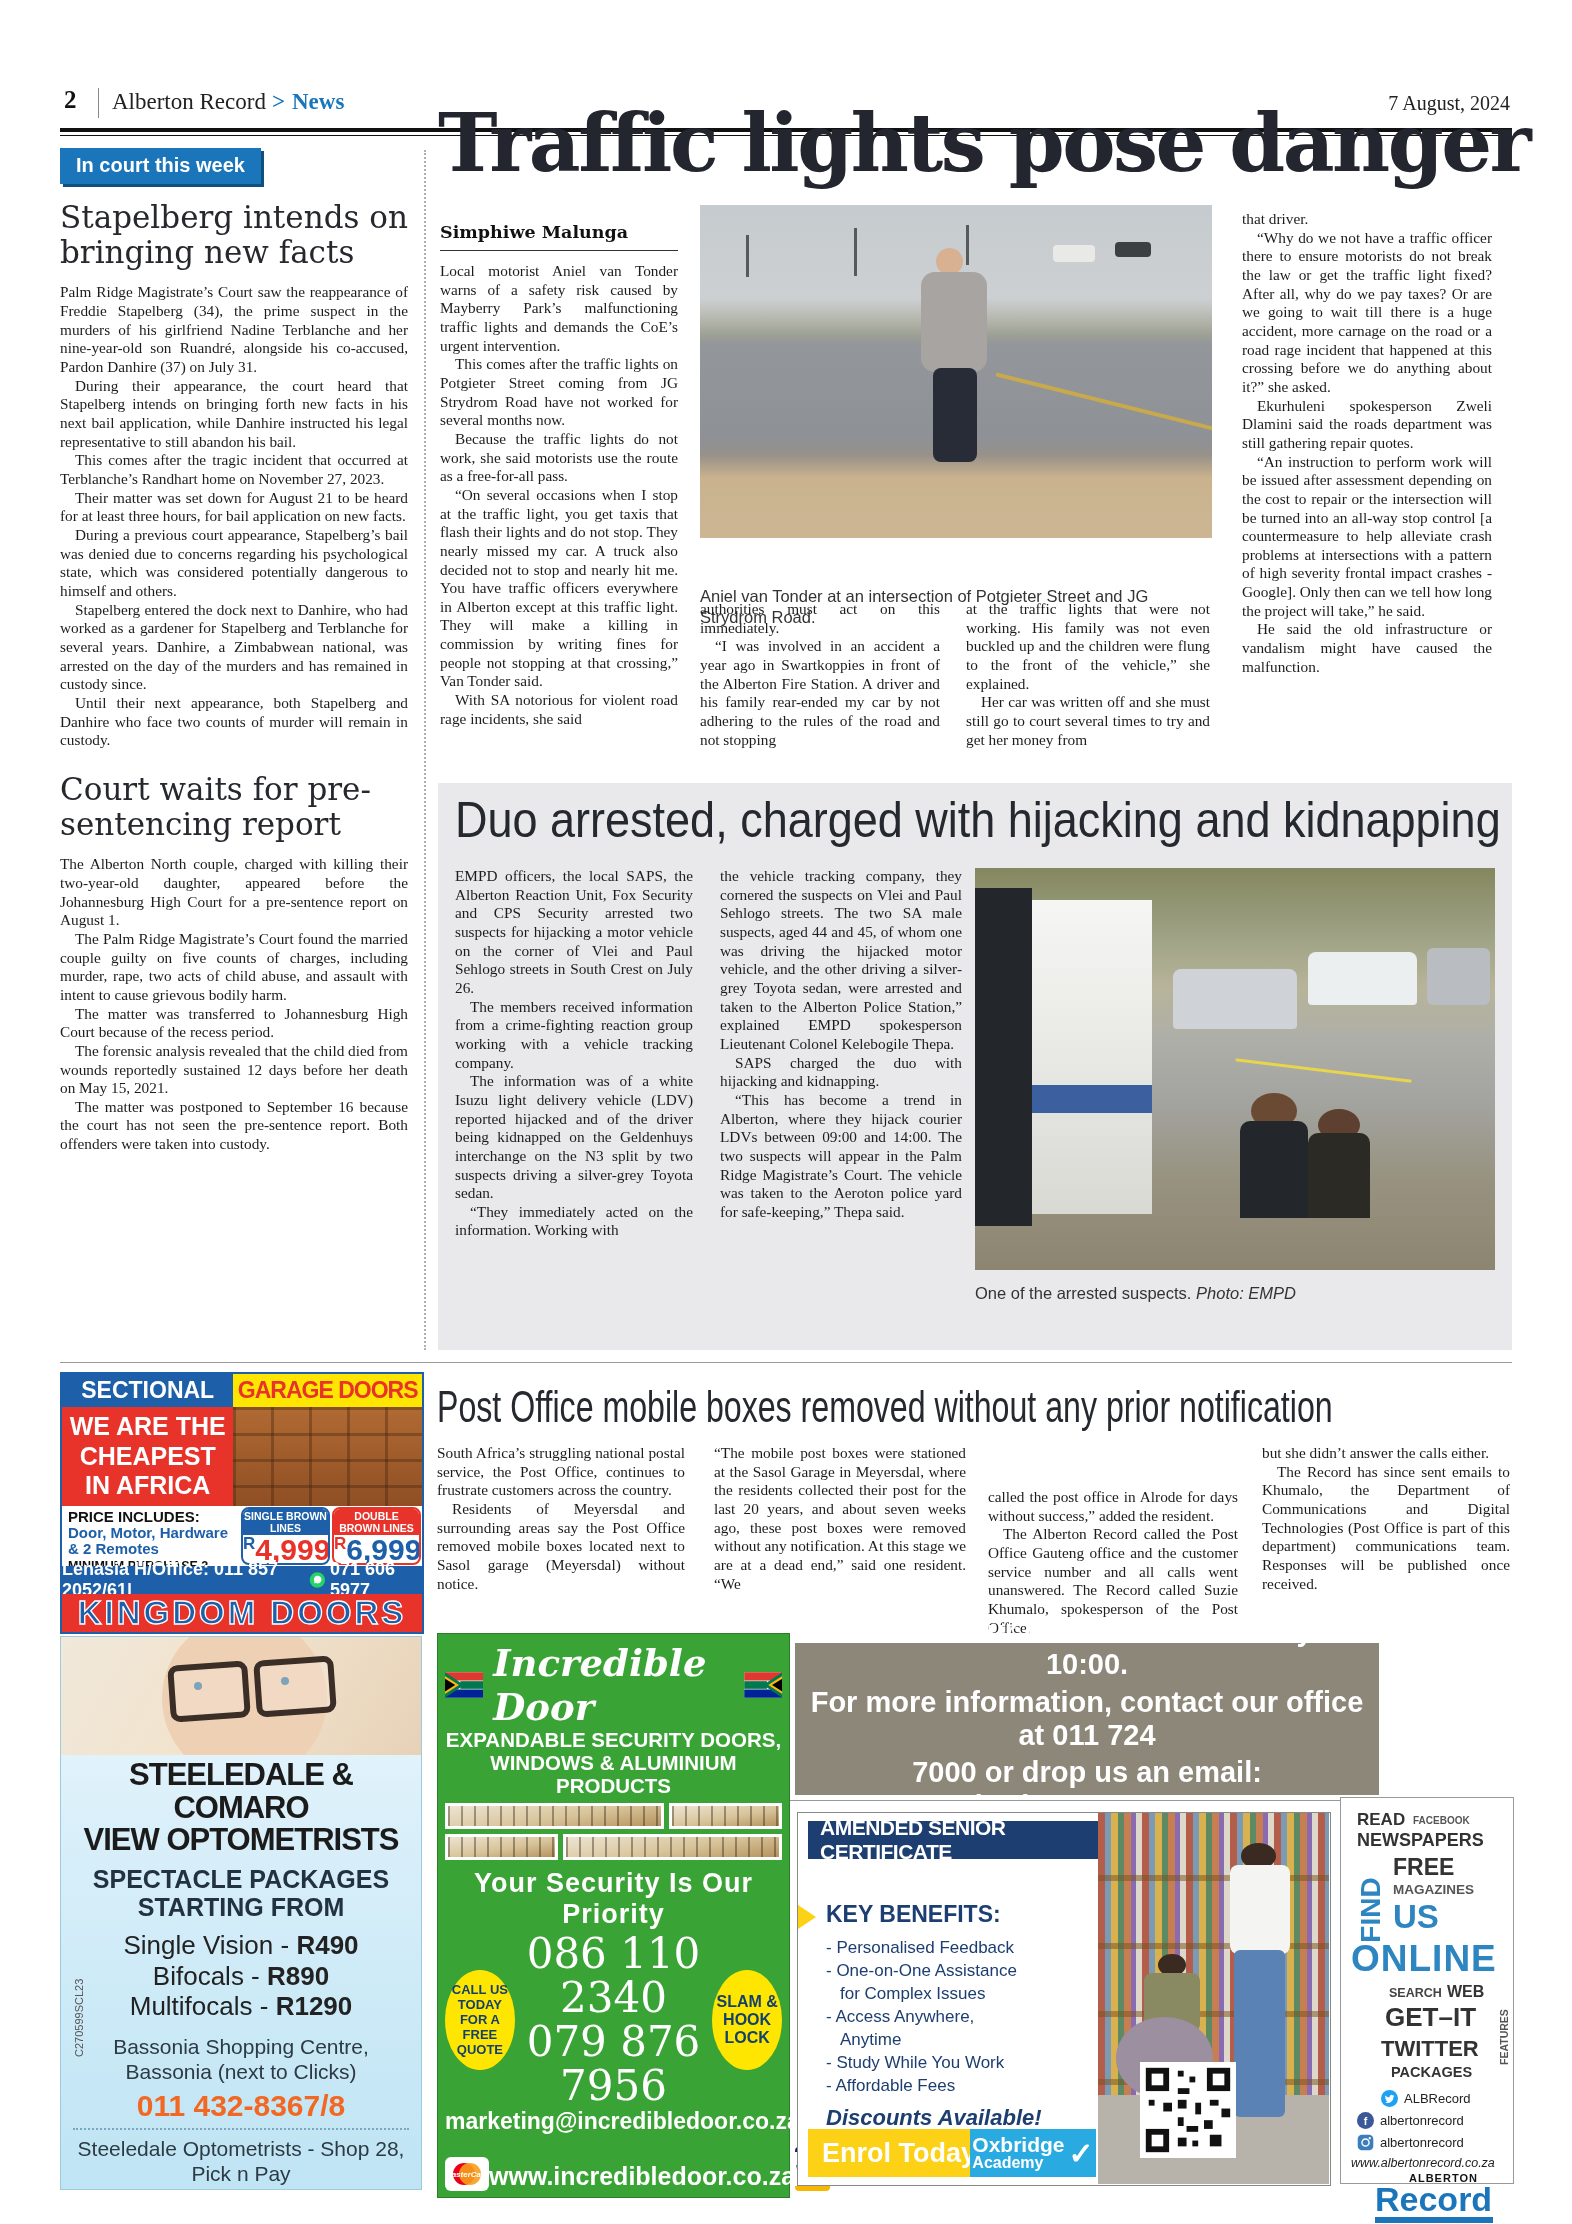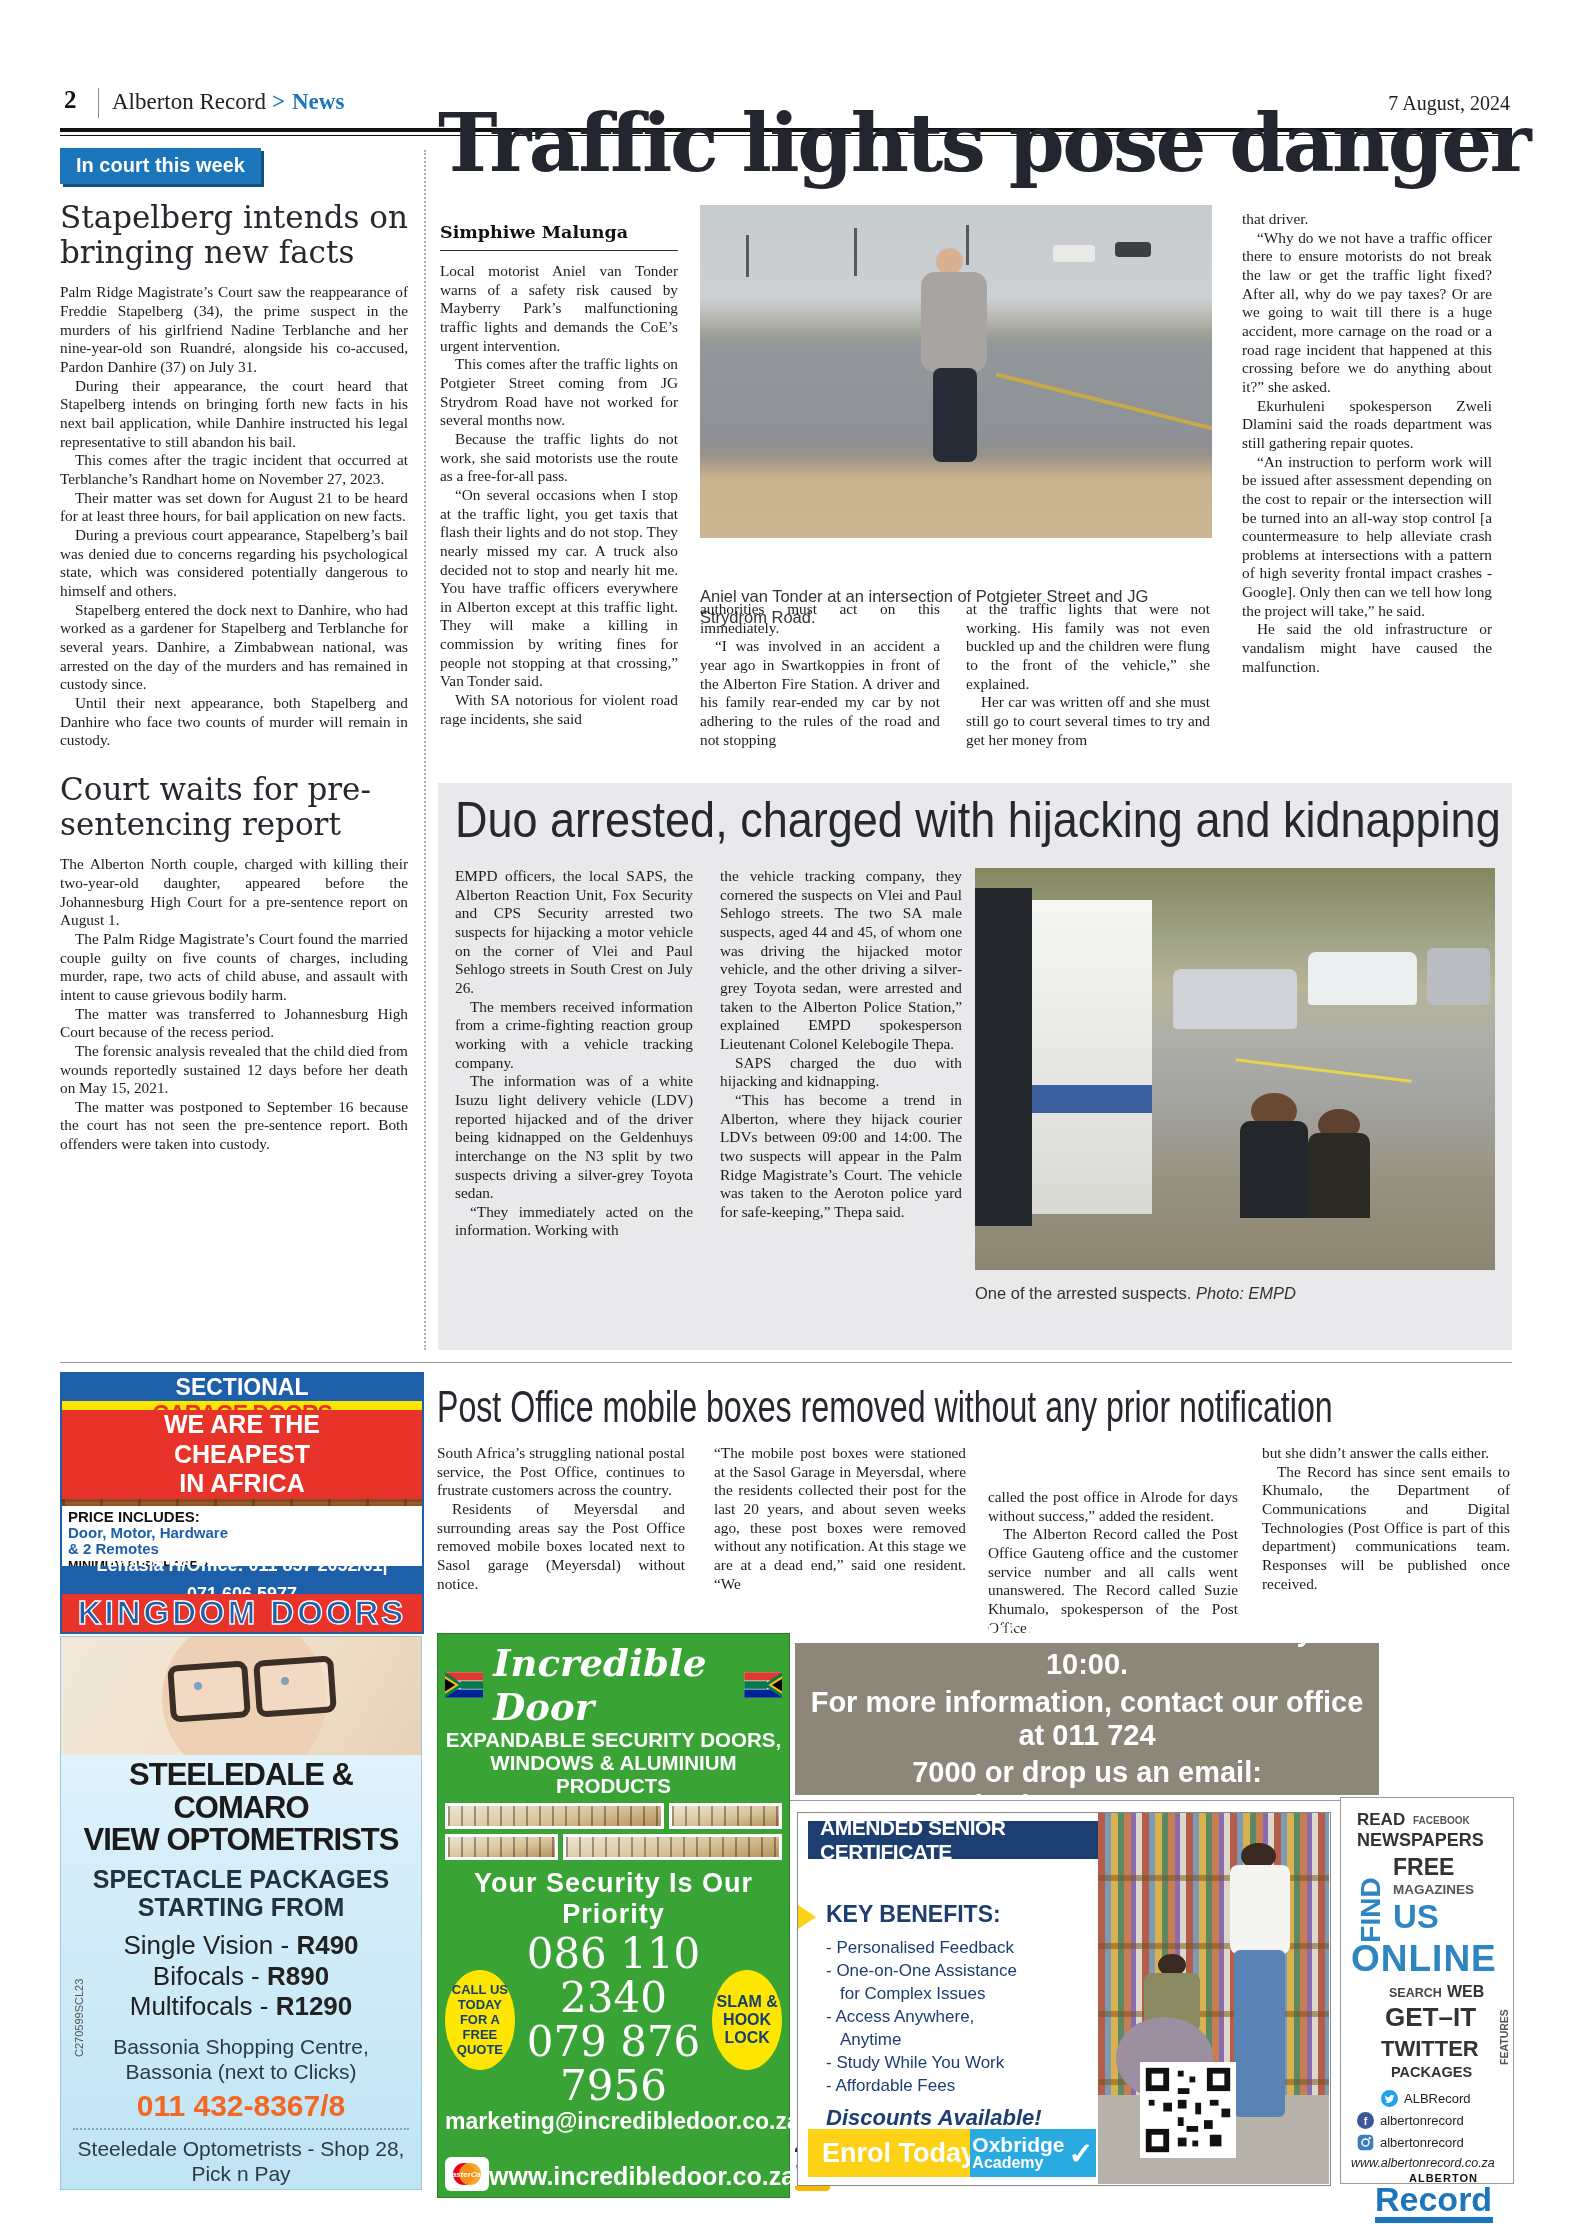--- a/index.html
+++ b/index.html
@@ -43,21 +43,21 @@
         #c77f52 26px 33px,#8a6ab0 33px 38px,#ddd8c9 38px 44px);}
   .photo-face{background:linear-gradient(120deg,#f0e8da 0%,#f2e3cd 45%,#e7d2b8 100%);}
   .photo-wood{background:
       repeating-linear-gradient(to bottom,rgba(60,30,10,.35) 0 3px,rgba(0,0,0,0) 3px 26px),
       repeating-linear-gradient(to right,rgba(60,30,10,.35) 0 3px,rgba(0,0,0,0) 3px 38px),
       linear-gradient(#b06a33,#8f4f24);}
   .sec-photo{border:3px solid #fff;background:
       repeating-linear-gradient(to right,rgba(50,35,15,.40) 0 2px,rgba(0,0,0,0) 2px 13px),
       linear-gradient(170deg,#ece5d3 0%,#d8c49a 55%,#b5935f 100%);}
   
-  .sans{font-family:"Liberation Sans",sans-serif;flex-direction:column;}
+  .sans{font-family:"Liberation Sans",sans-serif;}
   .garage{border:2px solid #1d5fa8;display:flex;flex-direction:column;}
   .g-toprow{display:flex;height:36px;}
   .g-sectional{flex:1;background:#1d5fa8;color:#fff;font-weight:bold;font-size:23px;
       display:flex;align-items:center;justify-content:center;}
   .g-gd{flex:1.1;background:#ffe600;color:#e8332a;font-weight:bold;font-size:23px;letter-spacing:-1px;
       display:flex;align-items:center;justify-content:center;}
   .g-mid{display:flex;height:108px;}
   .g-cheap{flex:1;background:#e8332a;color:#fff;font-weight:bold;font-size:25px;line-height:1.18;
       display:flex;align-items:center;justify-content:center;text-align:center;}
   .g-pricerow{display:flex;height:60px;align-items:stretch;}

